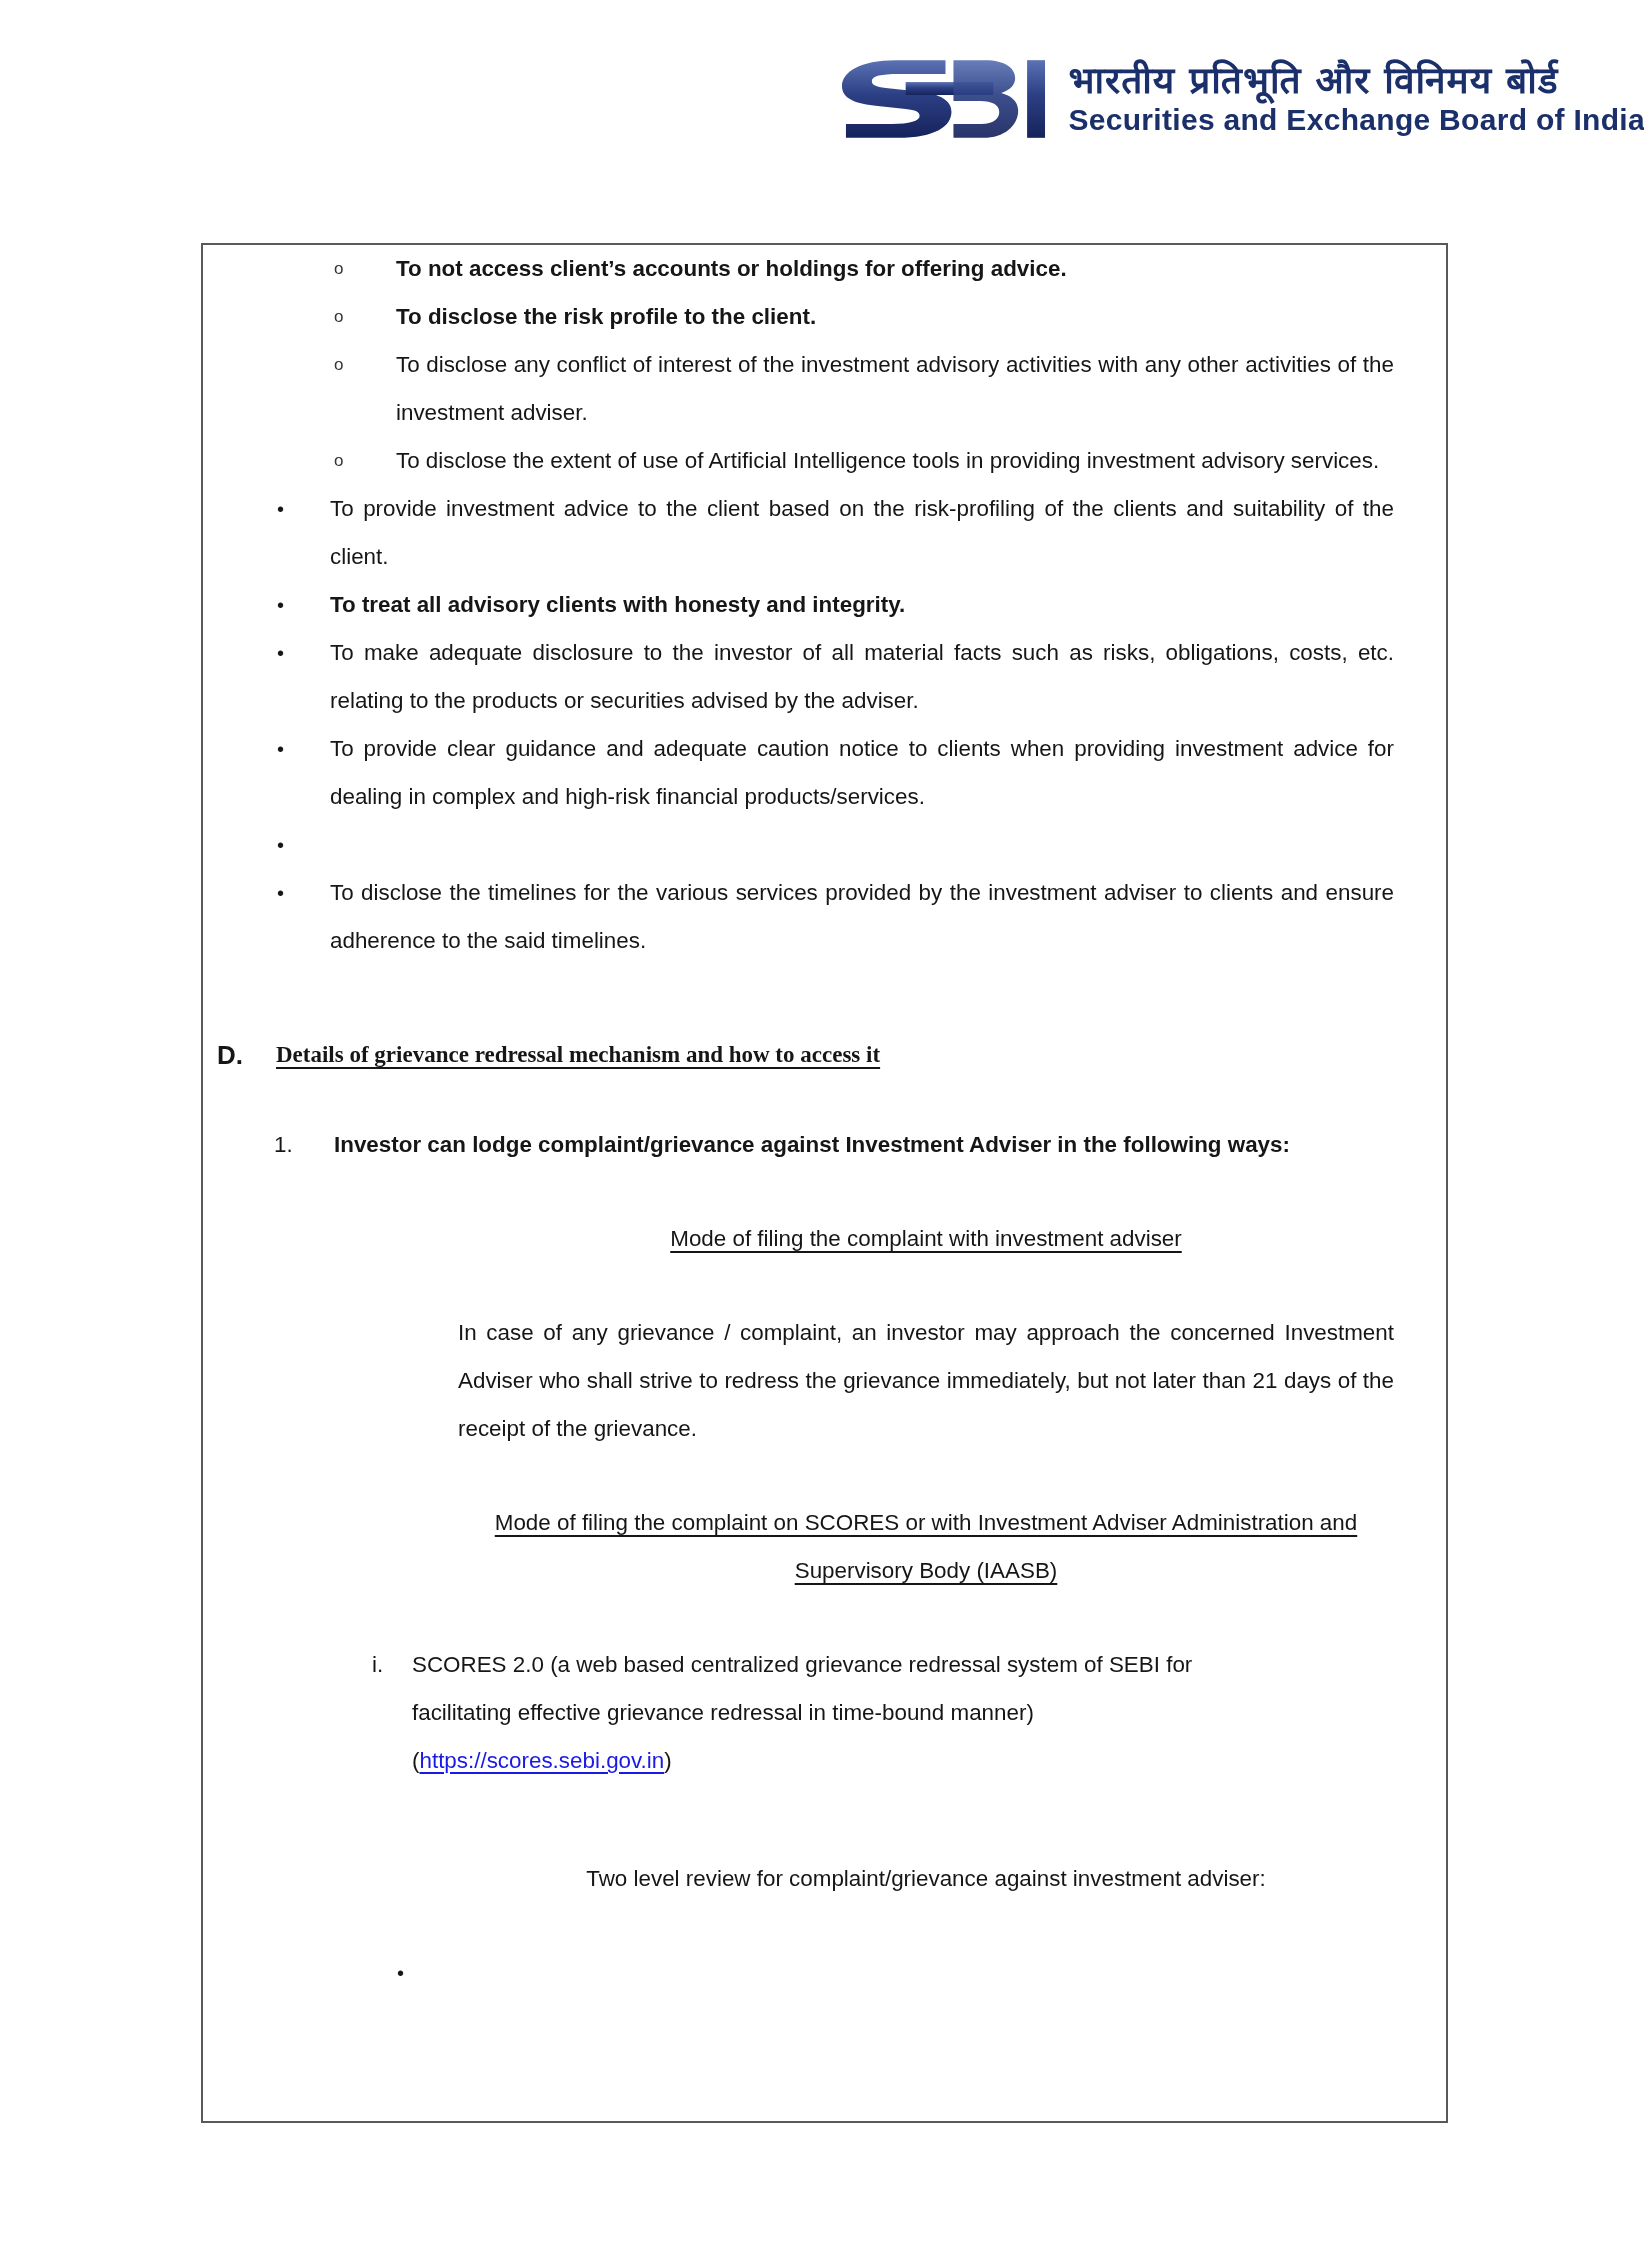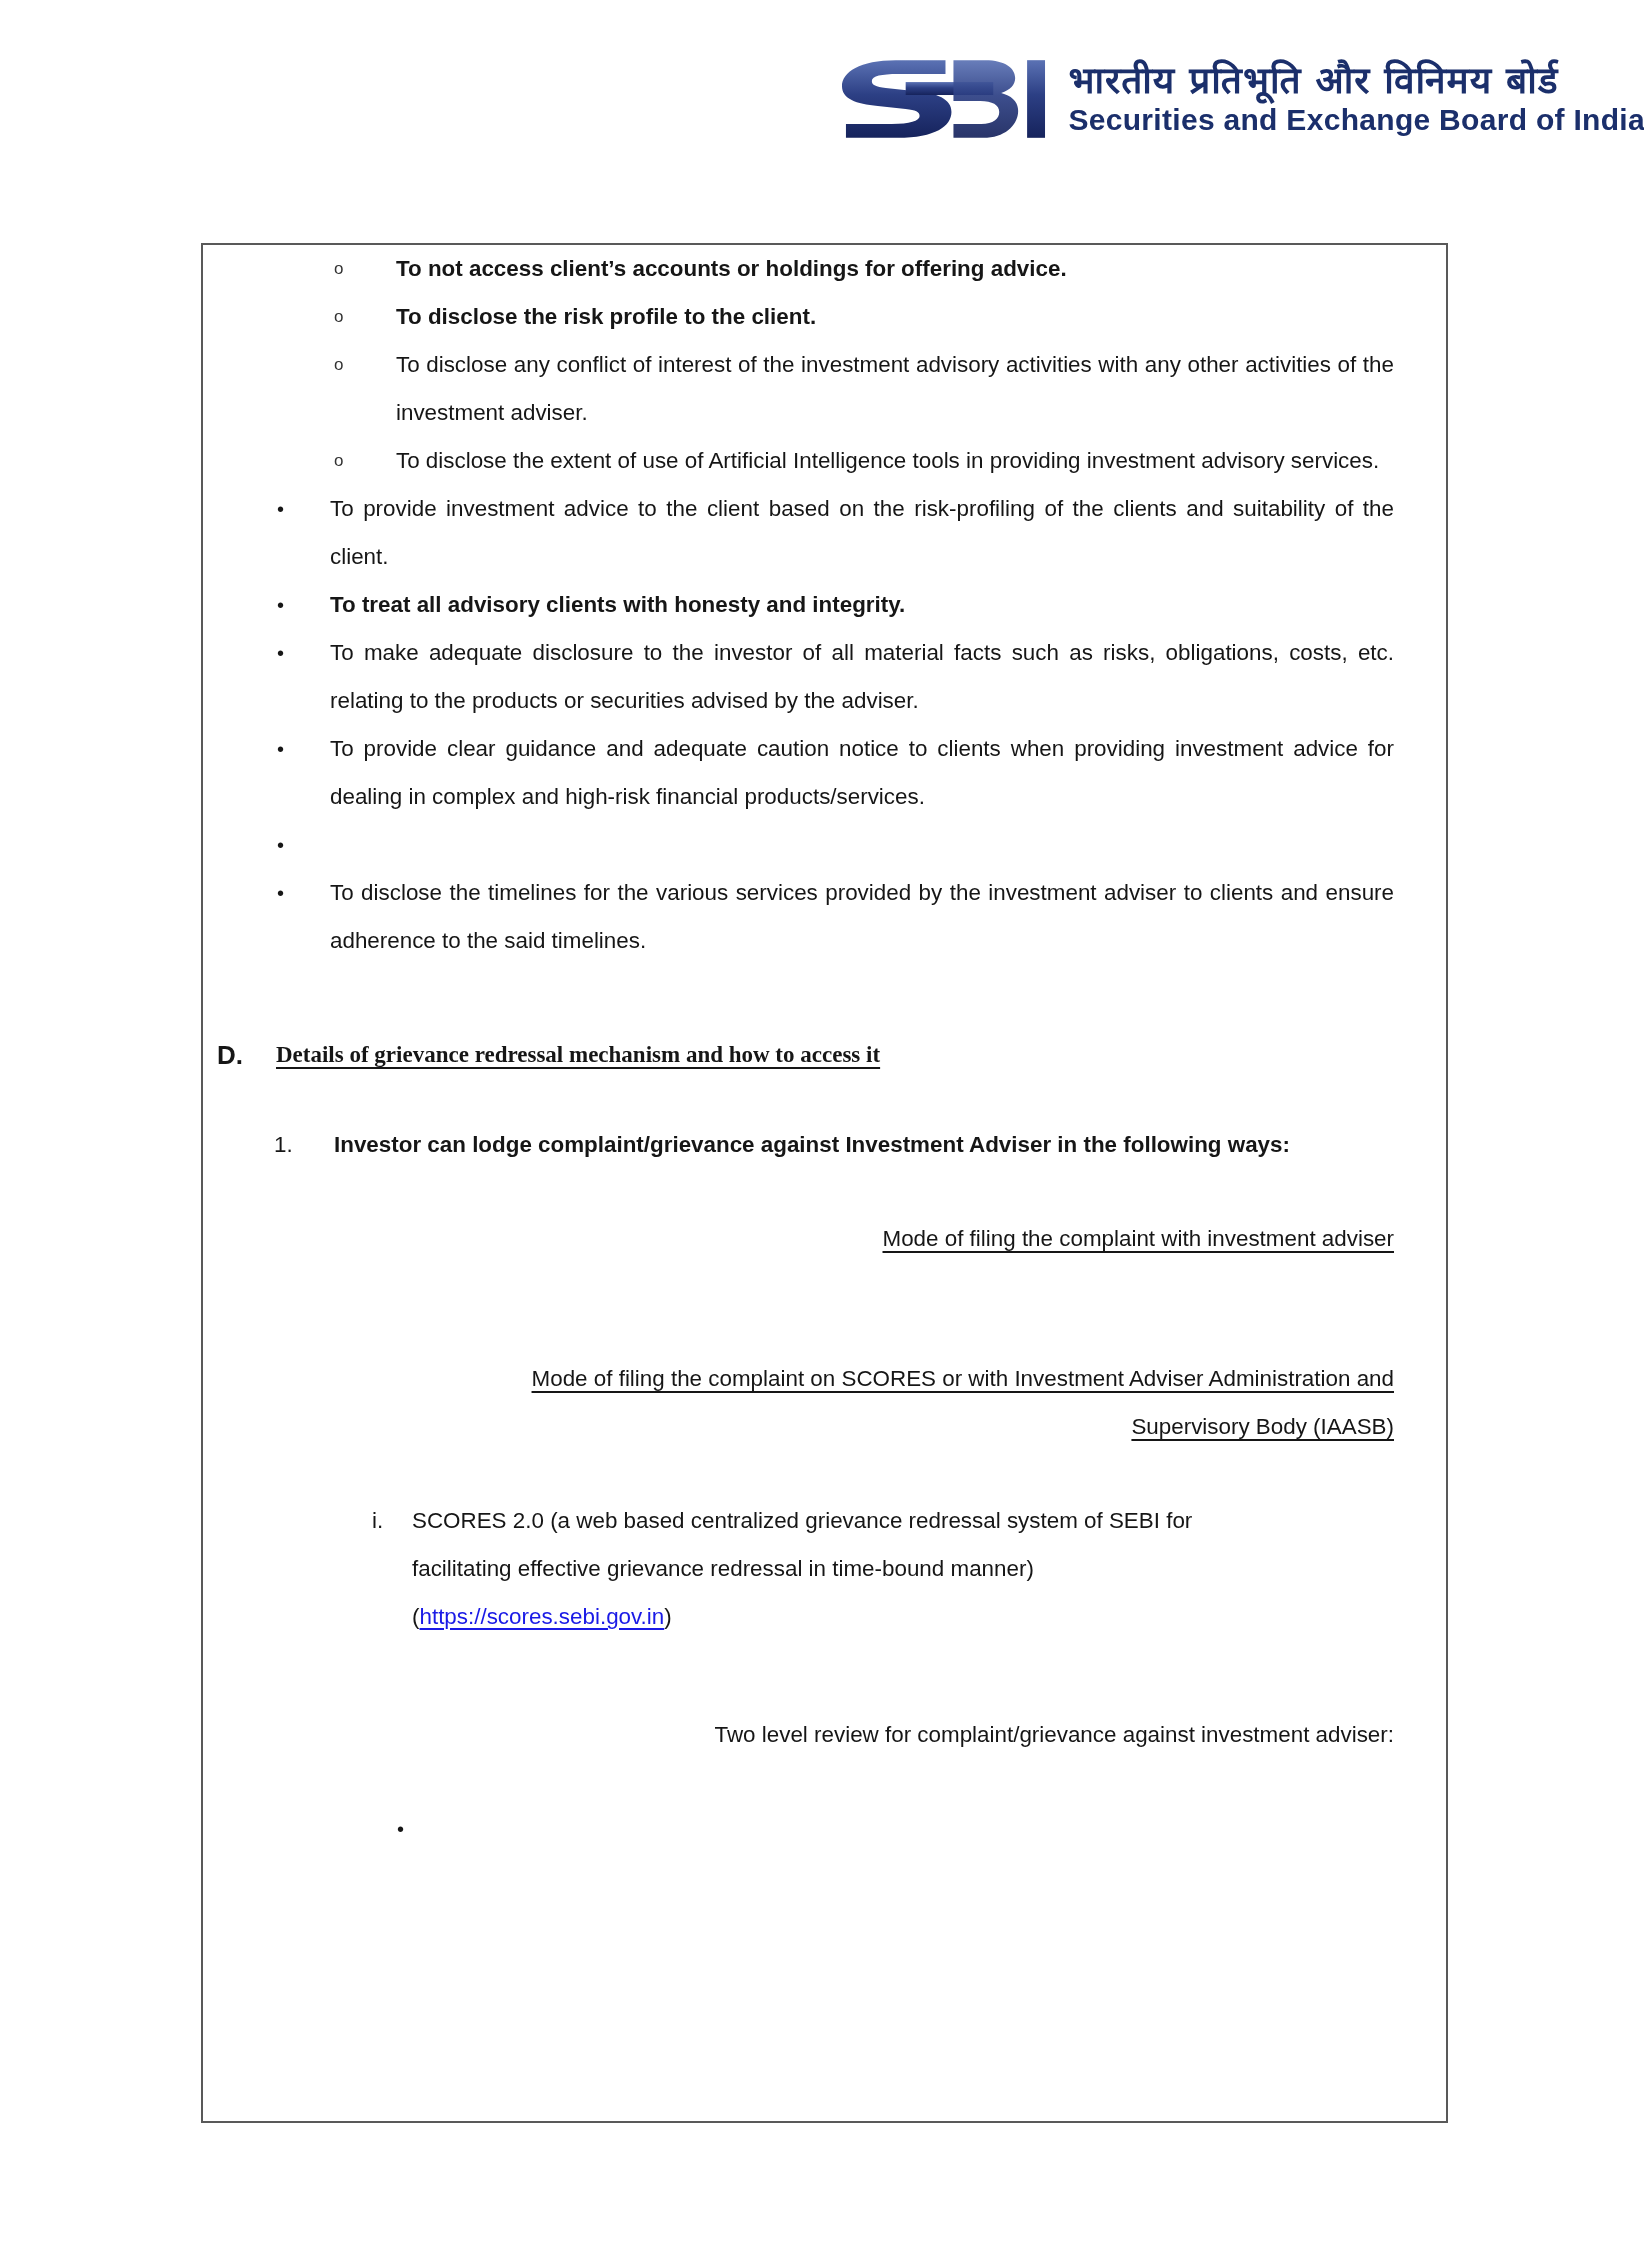--- a/index.html
+++ b/index.html
@@ -140,21 +140,21 @@
   
   .num-row { padding-left: 71px; padding-right: 52px; margin-top: 44px; }
   .num-row .marker { width: 60px; line-height: 48px; }
 
   
   .para {
     padding-left: 255px;
     padding-right: 52px;
     text-align: justify;
   }
-  .para.left { text-align: right; }
+  .para.left { text-align: center; }
   .u-head {
     text-decoration: underline;
     text-underline-offset: 5px;
   }
 
   
   .roman-row { padding-left: 169px; padding-right: 179px; }
   .roman-row .marker { width: 40px; line-height: 48px; }
   .roman-row .txt { text-align: left; }
 
@@ -267,20 +267,21 @@
     </div>
 
     <div class="gap-md"></div>
 
     <div class="para left">
       <span class="u-head">Mode of filing the complaint with investment adviser</span>
     </div>
 
     <div class="gap-md"></div>
 
+    <div class="para">In case of any grievance / complaint, an investor may approach the concerned Investment Adviser who shall strive to redress the grievance immediately, but not later than 21 days of the receipt of the grievance.</div>
 
     <div class="gap-md"></div>
 
     <div class="para left">
       <span class="u-head">Mode of filing the complaint on SCORES or with Investment Adviser Administration and Supervisory Body (IAASB)</span>
     </div>
 
     <div class="gap-md"></div>
 
     <div class="row roman-row">

